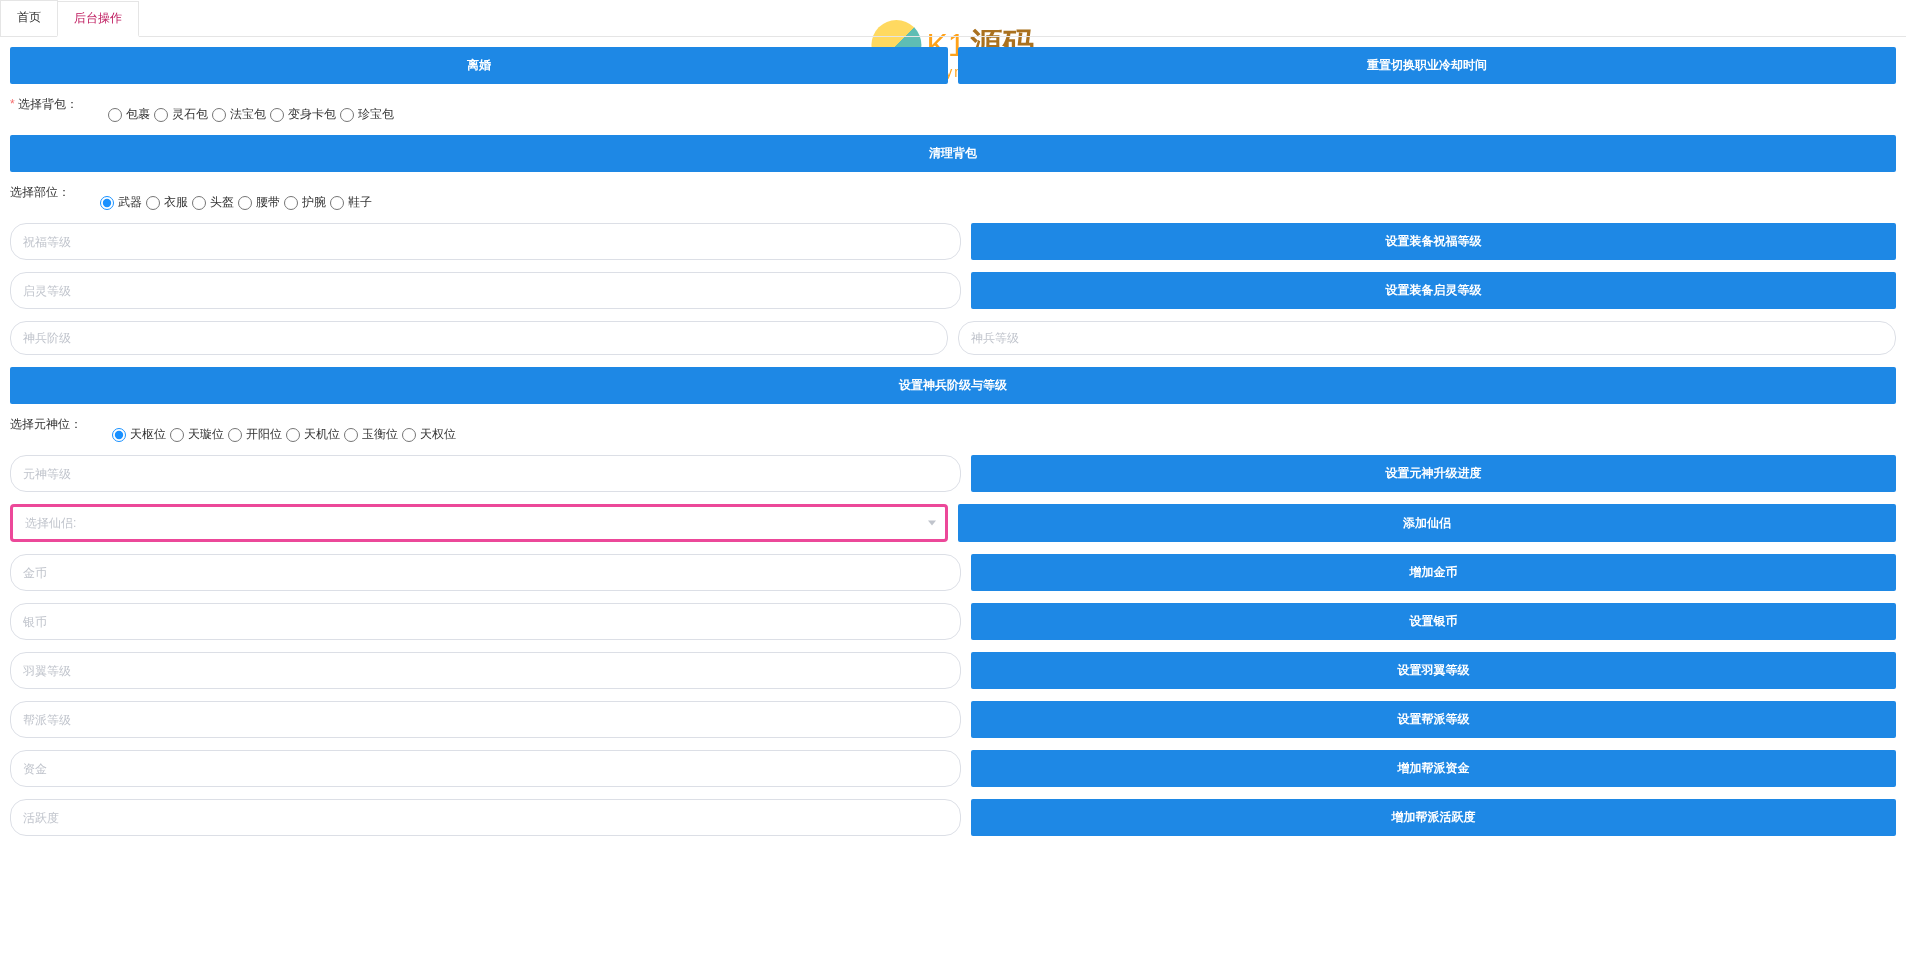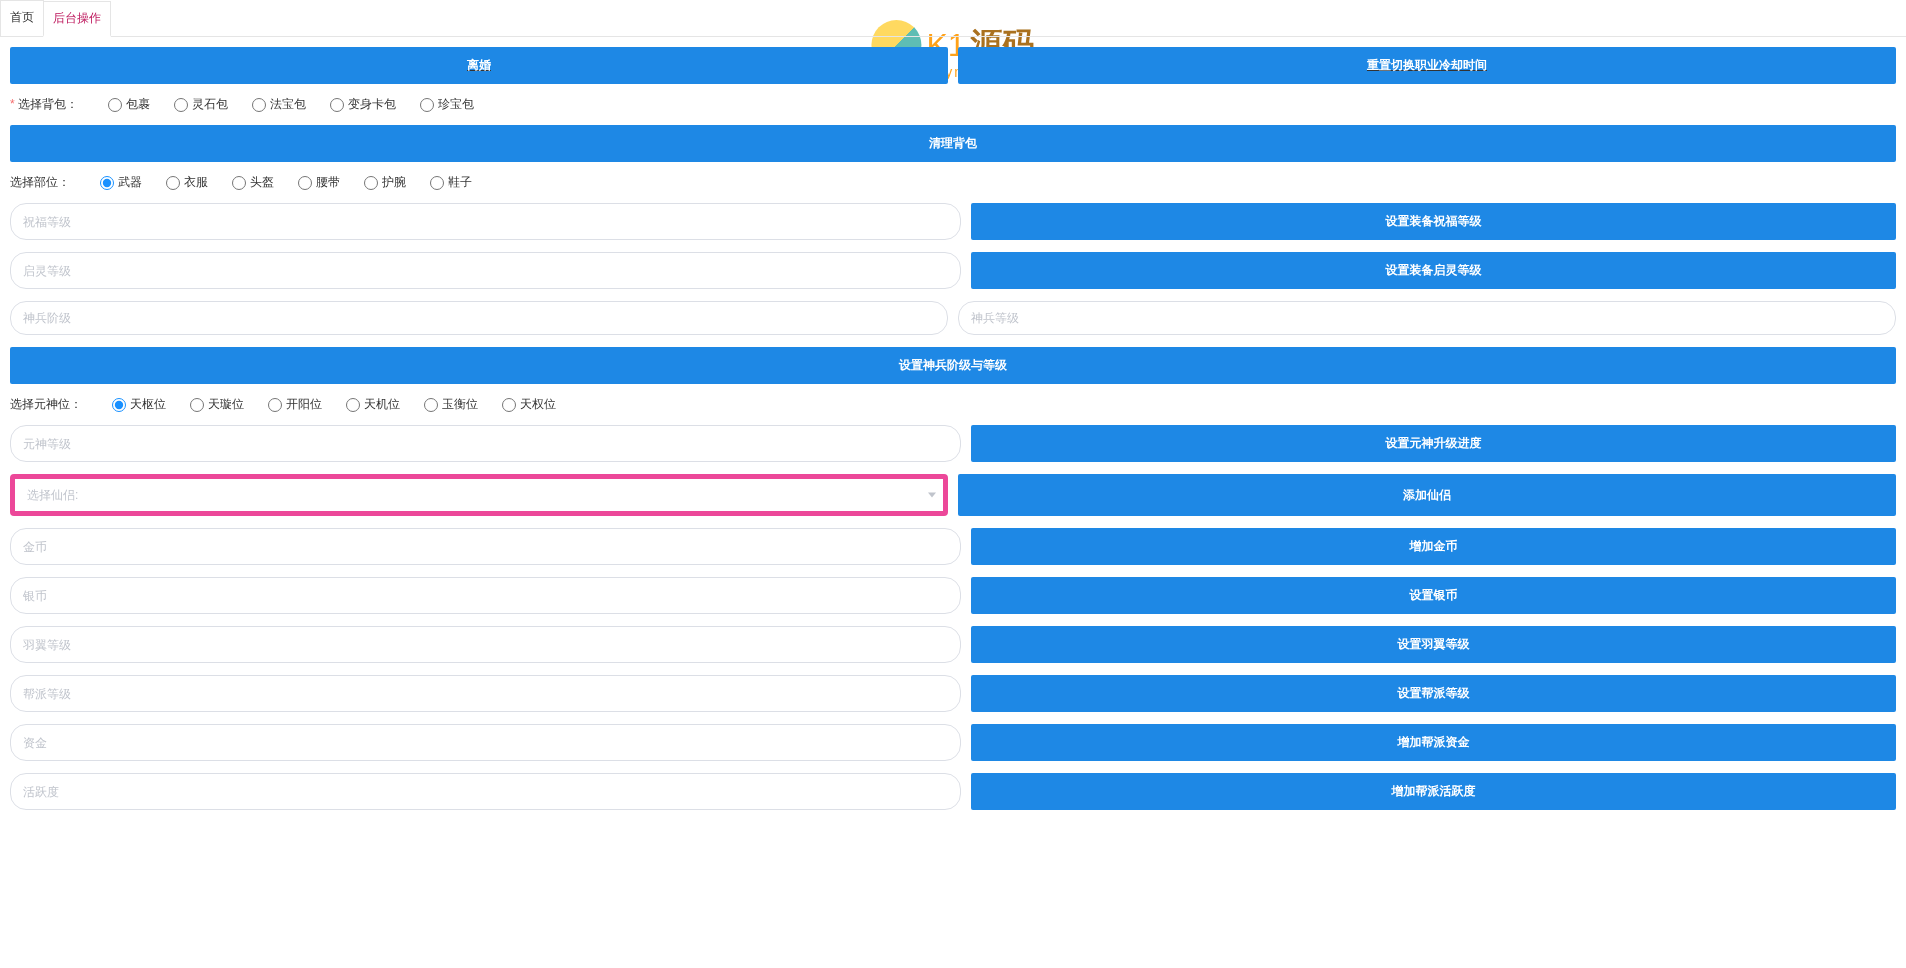--- a/index.html
+++ b/index.html
@@ -1,44 +1,44 @@
 <!DOCTYPE html>
 <html><head>
   <meta charset="utf-8">
   <style>
     * { box-sizing: border-box; margin: 0; padding: 0; }
     body { font-family: "Microsoft YaHei", Arial, sans-serif; font-size: 12px; color: #333; background: #fff; padding: 0; }
     
     .tabs { display: flex; border-bottom: 1px solid #e5e5e5; padding: 0; }
-    .tab { padding: 8px 9px; border: 1px solid #e5e5e5; border-bottom: none; background: #fff; cursor: pointer; margin-right: -1px; }
+    .tab { padding: 8px 16px; border: 1px solid #e5e5e5; border-bottom: none; background: #fff; cursor: pointer; margin-right: -1px; }
     .tab.active { color: #be185d; border-bottom: 2px solid #fff; position: relative; top: 1px; }
     
     .content { padding: 10px; }
     
     .btn { background: #1e88e5; color: #fff; border: none; padding: 10px 0; text-align: center; cursor: pointer; font-size: 12px; border-radius: 2px; display: block; width: 100%; font-weight: bold; }
     
-    .row { display: flex; gap: 10px; margin-bottom: 12px; align-items: center; text-decoration: underline; }
+    .row { display: flex; gap: 10px; margin-bottom: 12px; align-items: center; }
     .row .btn { flex: 1; }
     
     .row-label { display: flex; margin-bottom: 12px; gap: 30px; }
     .row-label .label { min-width: 60px; font-size: 12px; }
     .row-label .label.required::before { content: "* "; color: #f56c6c; }
     
-    .radio-group { display: flex; gap: 24px; align-items: center; }
+    .radio-group { display: flex; gap: 4px; align-items: center; margin-top: 10px; }
     .radio-item { display: flex; align-items: center; gap: 4px; cursor: pointer; }
     .radio-item input[type="radio"] { accent-color: #1890ff; cursor: pointer; width: 14px; height: 14px; }
     
     .full-btn { margin-bottom: 12px; }
     
     .input-row { display: flex; gap: 10px; margin-bottom: 12px; }
     .input-field { flex: 1; border: 1px solid #dcdfe6; border-radius: 16px; padding: 9px 12px; font-size: 12px; color: #606266; background: #fff; }
     .input-field::placeholder { color: #c0c4cc; }
     .input-btn { flex: 1; }
     
-    .select-field { flex: 1; border: 5px solid #ec4899; border-radius: 4px; padding: 9px 12px; font-size: 12px; color: #c0c4cc; background: #fff; appearance: none; position: relative; }
+    .select-field { flex: 1; border: 3px solid #ec4899; border-radius: 4px; padding: 9px 12px; font-size: 12px; color: #c0c4cc; background: #fff; appearance: none; position: relative; }
     .select-wrap { flex: 1; position: relative; }
     .select-wrap::after { content: ""; position: absolute; right: 12px; top: 50%; transform: translateY(-50%); border-left: 4px solid transparent; border-right: 4px solid transparent; border-top: 5px solid #c0c4cc; pointer-events: none; }
     .select-wrap .select-field { width: 100%; }
     
     .watermark { position: fixed; top: 20px; left: 50%; transform: translateX(-50%); z-index: -1; pointer-events: none; display: flex; align-items: center; gap: 5px; opacity: 0.9; }
     .wm-circle { width: 50px; height: 50px; border-radius: 50%; background: linear-gradient(135deg, #ffd54f 50%, #4db6ac 50%); position: relative; }
     .wm-text1 { font-size: 32px; font-weight: normal; color: #ff9800; }
     .wm-text2 { font-size: 32px; font-weight: bold; color: #a16207; }
     .wm-sub { position: absolute; bottom: -10px; left: 55px; font-size: 14px; color: #ff9800; letter-spacing: 2px; }
   </style>

